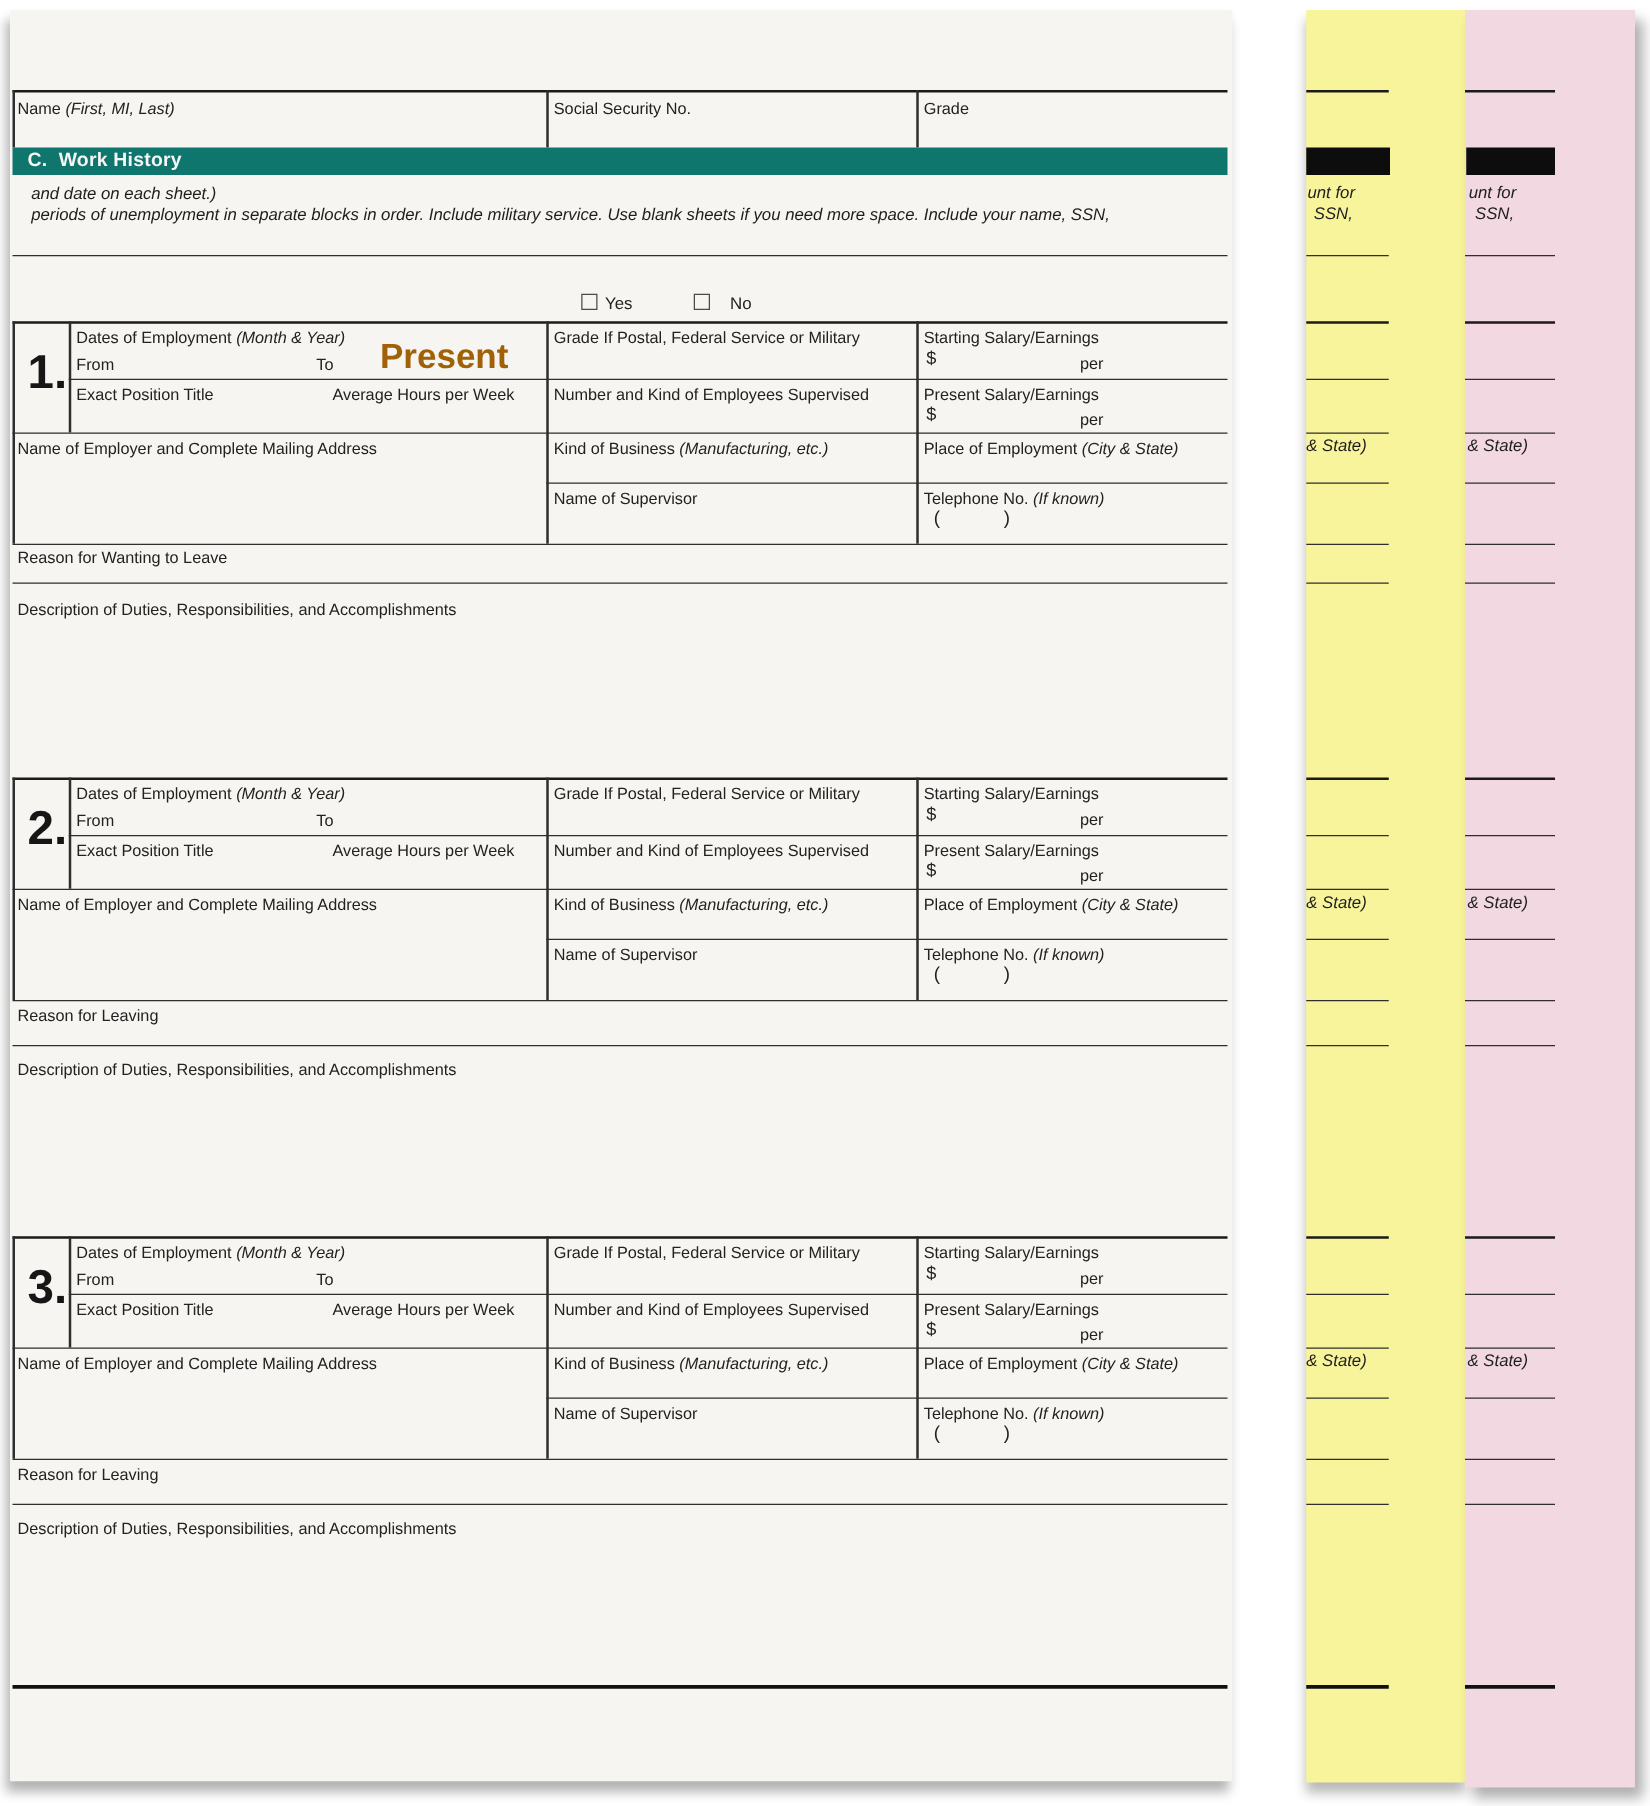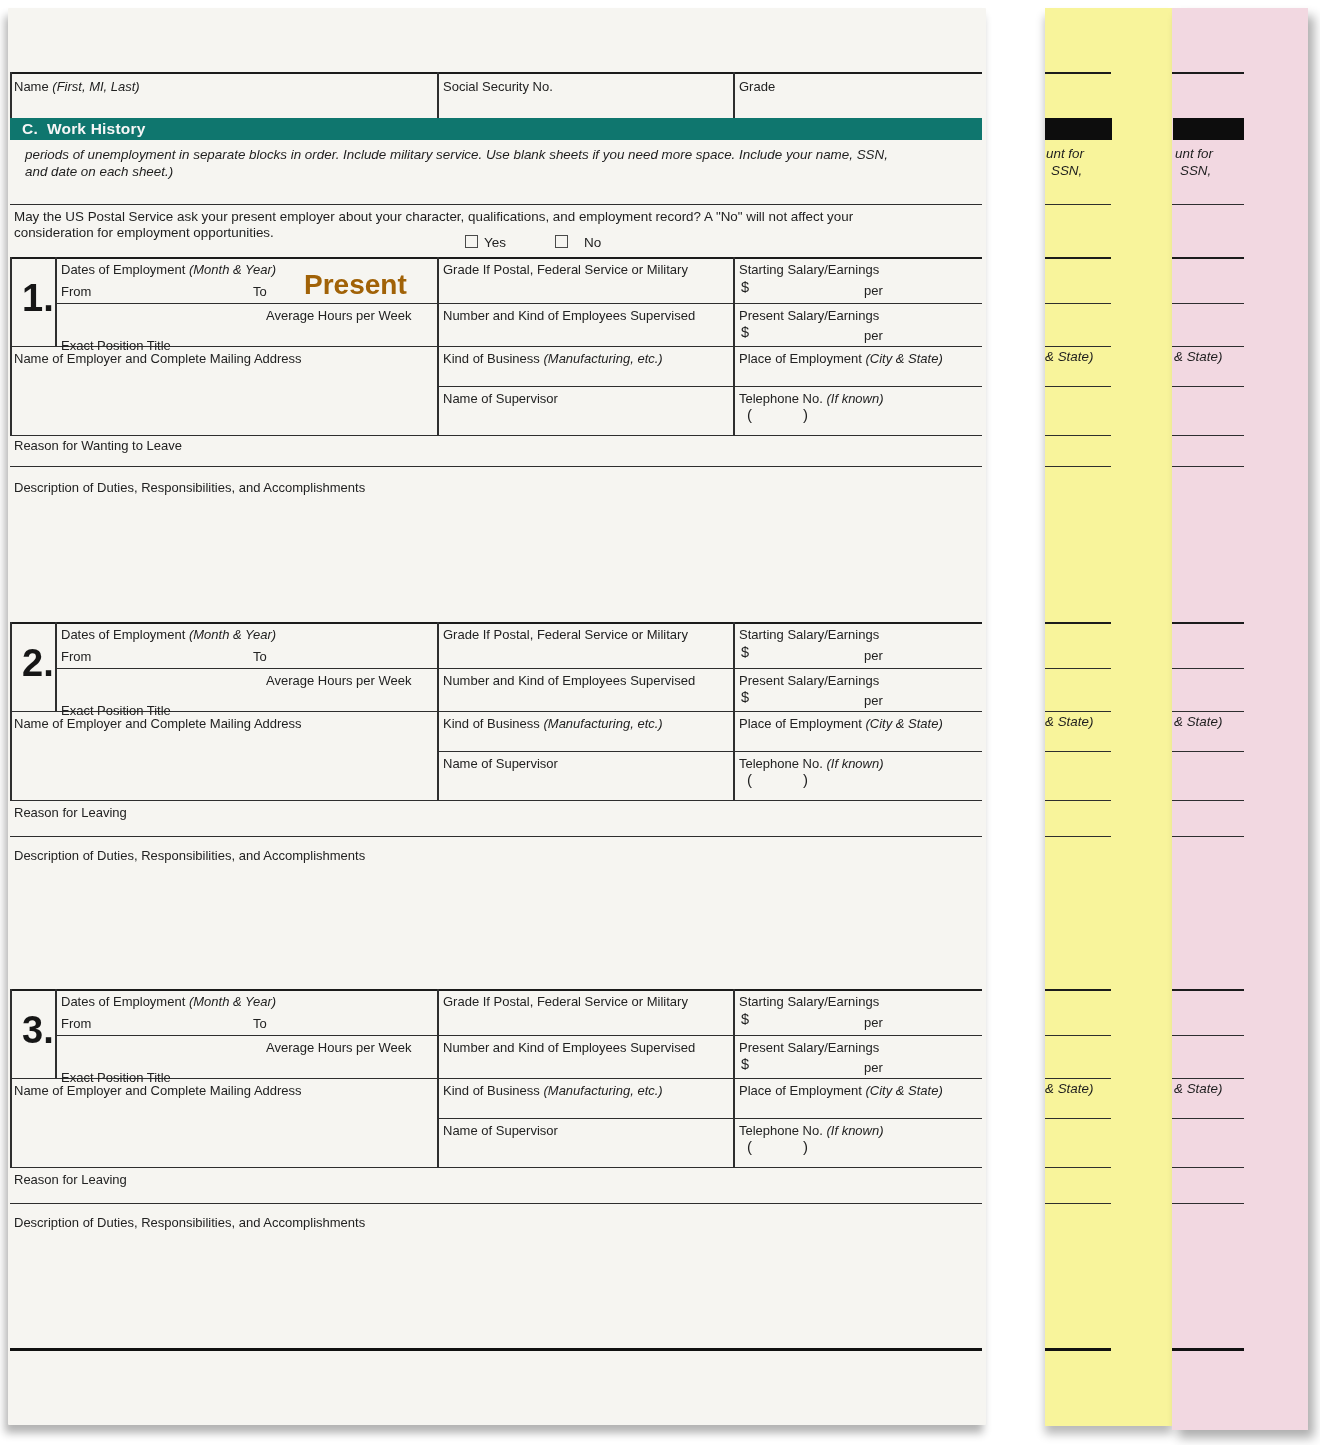--- a/index.html
+++ b/index.html
@@ -62,21 +62,21 @@
   .block .vleft  { left:2px;  top:0; height:178px; }
   .block .vnum   { left:47px; top:0; height:89px; }
   .block .vmid   { left:429px; top:0; height:178px; }
   .block .vright { left:725px; top:0; height:178px; }
   .blknum { position:absolute; left:14px; top:22px; font-size:38px; font-weight:bold; color:#161616; line-height:1; }
   .l-dates   { left:53px;  top:5px; }
   .l-from    { left:53px;  top:27px; }
   .l-to      { left:245px; top:27px; }
   .l-present { position:absolute; left:296px; top:12px; font-size:28px; font-weight:bold;
                color:#a16207; letter-spacing:0; white-space:nowrap; }
-  .l-pos     { left:53px;  top:51px;margin-top:30px; }
+  .l-pos     { left:53px;  top:51px; }
   .l-hours   { left:258px; top:51px; }
   .l-grade   { left:435px; top:5px; }
   .l-numkind { left:435px; top:51px; }
   .l-startsal{ left:731px; top:5px; }
   .l-pressal { left:731px; top:51px; }
   .l-dollar1 { left:733px; top:23px; font-size:14.5px; }
   .l-per1    { left:856px; top:26px; }
   .l-dollar2 { left:733px; top:68px; font-size:14.5px; }
   .l-per2    { left:856px; top:71px; }
   .l-emp     { left:6px;   top:94px; }
@@ -119,29 +119,25 @@
       <span class="hint">(First, MI, Last)</span>
     </div>
     <div class="lbl" style="left:435px;top:71px">Social Security No.</div>
     <div class="lbl" style="left:731px;top:71px">Grade</div>
 
     <div id="header-bar">
       <div class="bar-title">C.  Work History</div>
     </div>
 
     <div id="instructions">
+      <div>and date on each sheet.)</div>
       <div>periods of unemployment in separate blocks in order. Include military service. Use blank sheets if you need more space. Include your name, SSN,</div>
-      <div>and date on each sheet.)</div>
     </div>
     <div class="hline" style="top:196px"></div>
 
-    <div id="question">
-      <div>May the US Postal Service ask your present employer about your character, qualifications, and employment record? A "No" will not affect your</div>
-      <div>consideration for employment opportunities.</div>
-    </div>
     <div class="cb-box" style="left:457px"></div>
     <div class="cb-lbl" style="left:476px">Yes</div>
     <div class="cb-box" style="left:547px"></div>
     <div class="cb-lbl" style="left:576px">No</div>
 
     <div class="block b1">
       <div class="hline thick top2"></div>
       <div class="vline vleft"></div>
       <div class="vline vnum"></div>
       <div class="vline vmid"></div>

